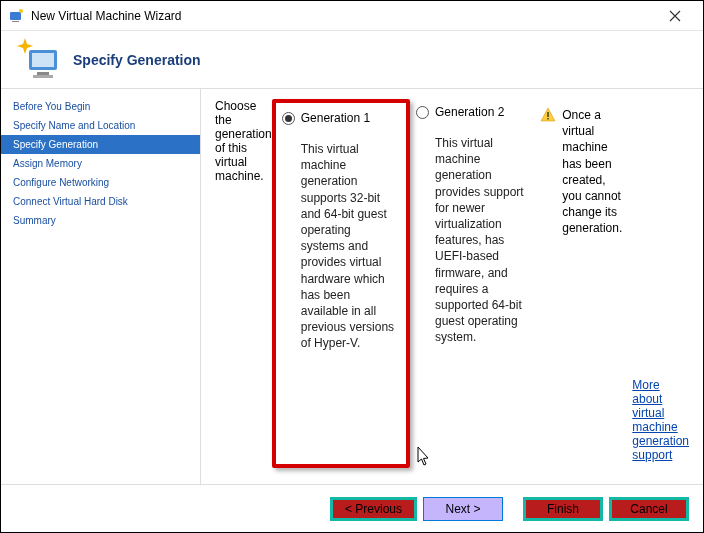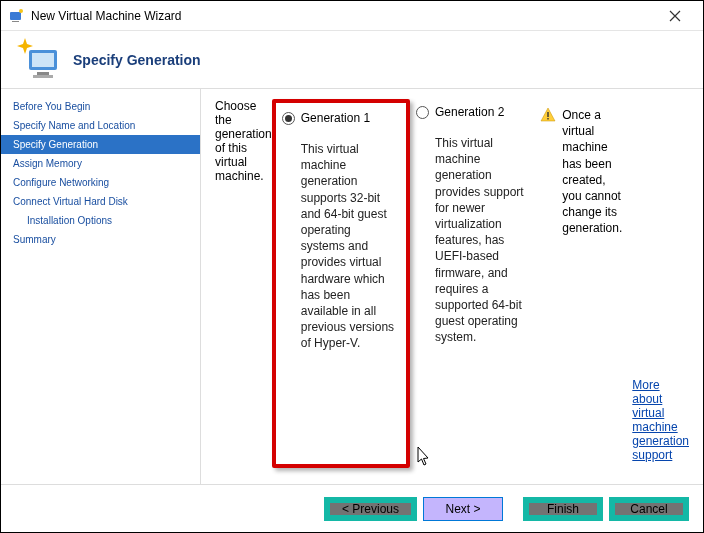--- a/index.html
+++ b/index.html
@@ -27,21 +27,21 @@
 .radio-label { font-size: 12px; }
 .radio-desc { font-size: 12px; color: #222; margin-left: 19px; margin-top: 16px; line-height: 1.35; }
 .gen2-block { padding: 6px 10px 2px 6px; }
 .warning-row { display: flex; align-items: flex-start; padding: 4px 10px 4px 6px; margin-top: 4px; }
 .warn-icon { width: 16px; height: 16px; margin-right: 6px; flex-shrink: 0; }
 .warn-text { font-size: 12px; line-height: 1.35; }
 .cursor { position: absolute; left: 216px; top: 357px; width: 16px; height: 22px; pointer-events: none; }
 .link-area { margin-top: auto; padding: 8px 0 12px 0; }
 .link { color: #0645ad; text-decoration: underline; font-size: 12px; cursor: pointer; }
 .footer { height: 48px; border-top: 1px solid #ddd; display: flex; align-items: center; justify-content: flex-end; padding: 0 14px; gap: 6px; }
-.btn { min-width: 80px; height: 24px; border: 6px solid #14b8a6; background: #737373; font-size: 12px; cursor: pointer; display: flex; align-items: center; justify-content: center; padding: 0 12px; }
+.btn { min-width: 80px; height: 24px; border: 3px solid #14b8a6; background: #b91c1c; font-size: 12px; cursor: pointer; display: flex; align-items: center; justify-content: center; padding: 0 12px; }
 .btn.default { border: 1.5px solid #0078d7; background: #c4b5fd; }
 .btn.gap-left { margin-left: 14px; }
 </style>
 </head>
 <body>
 
 <div class="window">
   <div class="titlebar">
     <svg class="titlebar-icon" viewBox="0 0 16 16">
         <rect x="1" y="4" width="11" height="8" fill="#3a7bd5" rx="1"></rect>
@@ -68,21 +68,20 @@
   </div>
 
   <div class="body">
     <div class="sidebar">
       <div class="step">Before You Begin</div>
       <div class="step">Specify Name and Location</div>
       <div class="step active">Specify Generation</div>
       <div class="step">Assign Memory</div>
       <div class="step">Configure Networking</div>
       <div class="step">Connect Virtual Hard Disk</div>
-      <div class="step sub">Installation Options</div>
       <div class="step">Summary</div>
     </div>
 
     <div class="main">
       <div class="prompt">Choose the generation of this virtual machine.</div>
 
       <div class="highlight-box">
         <div class="radio-row">
           <div class="radio-outer selected"></div>
           <span class="radio-label">Generation 1</span>

